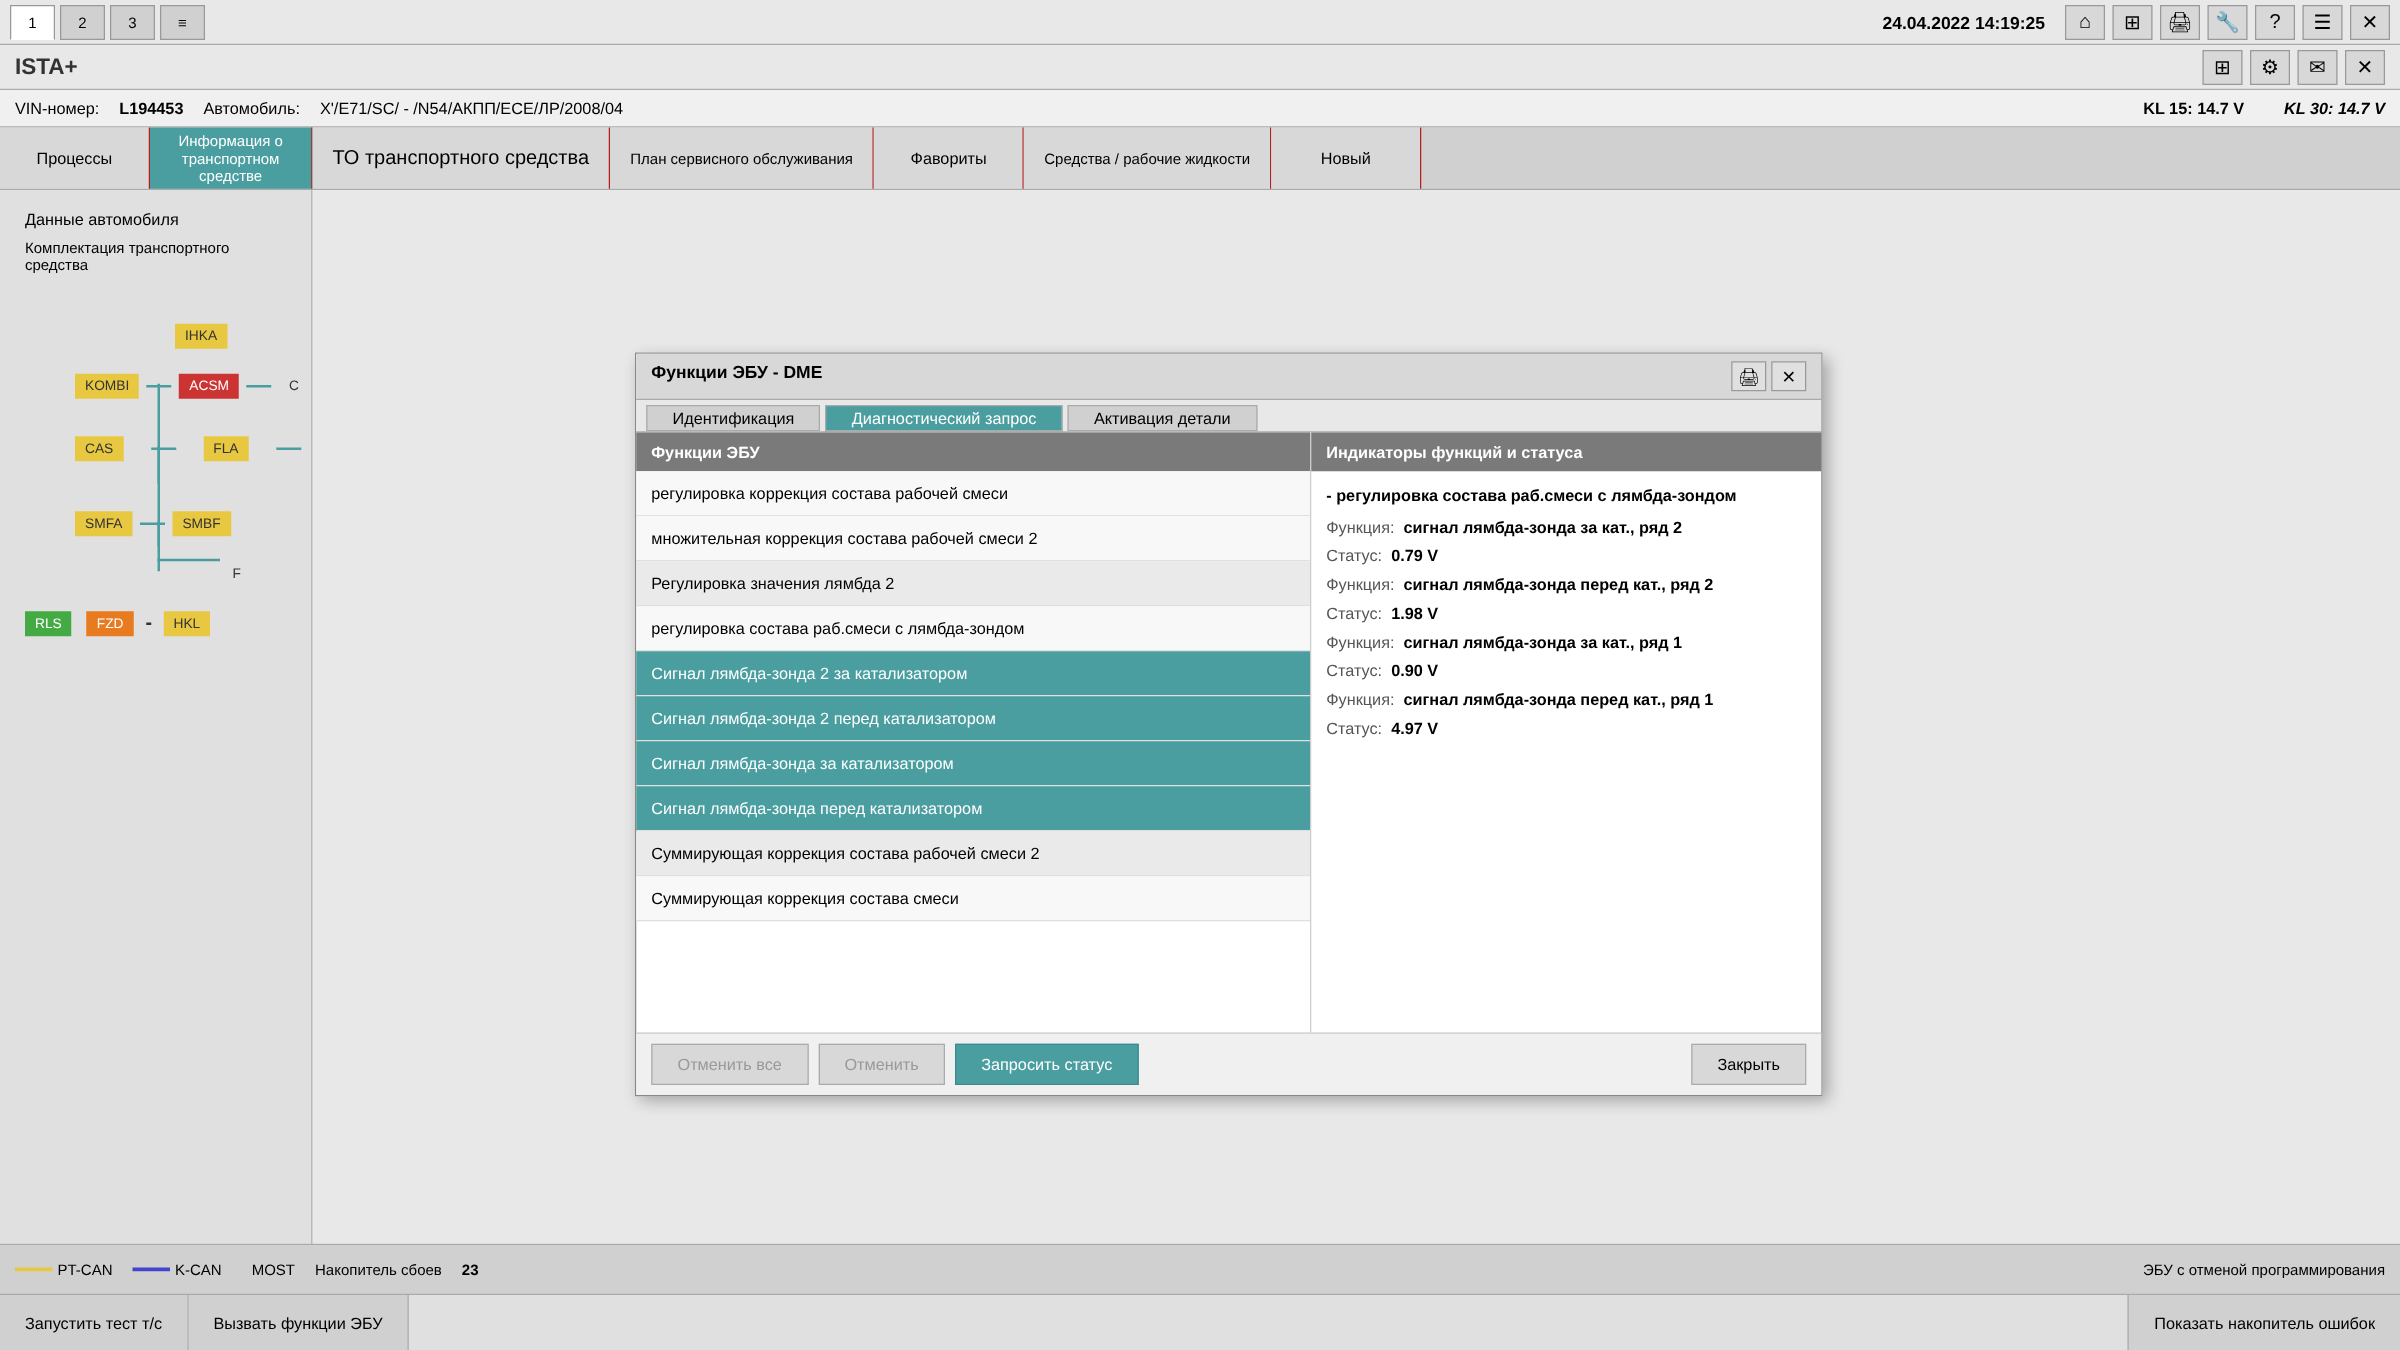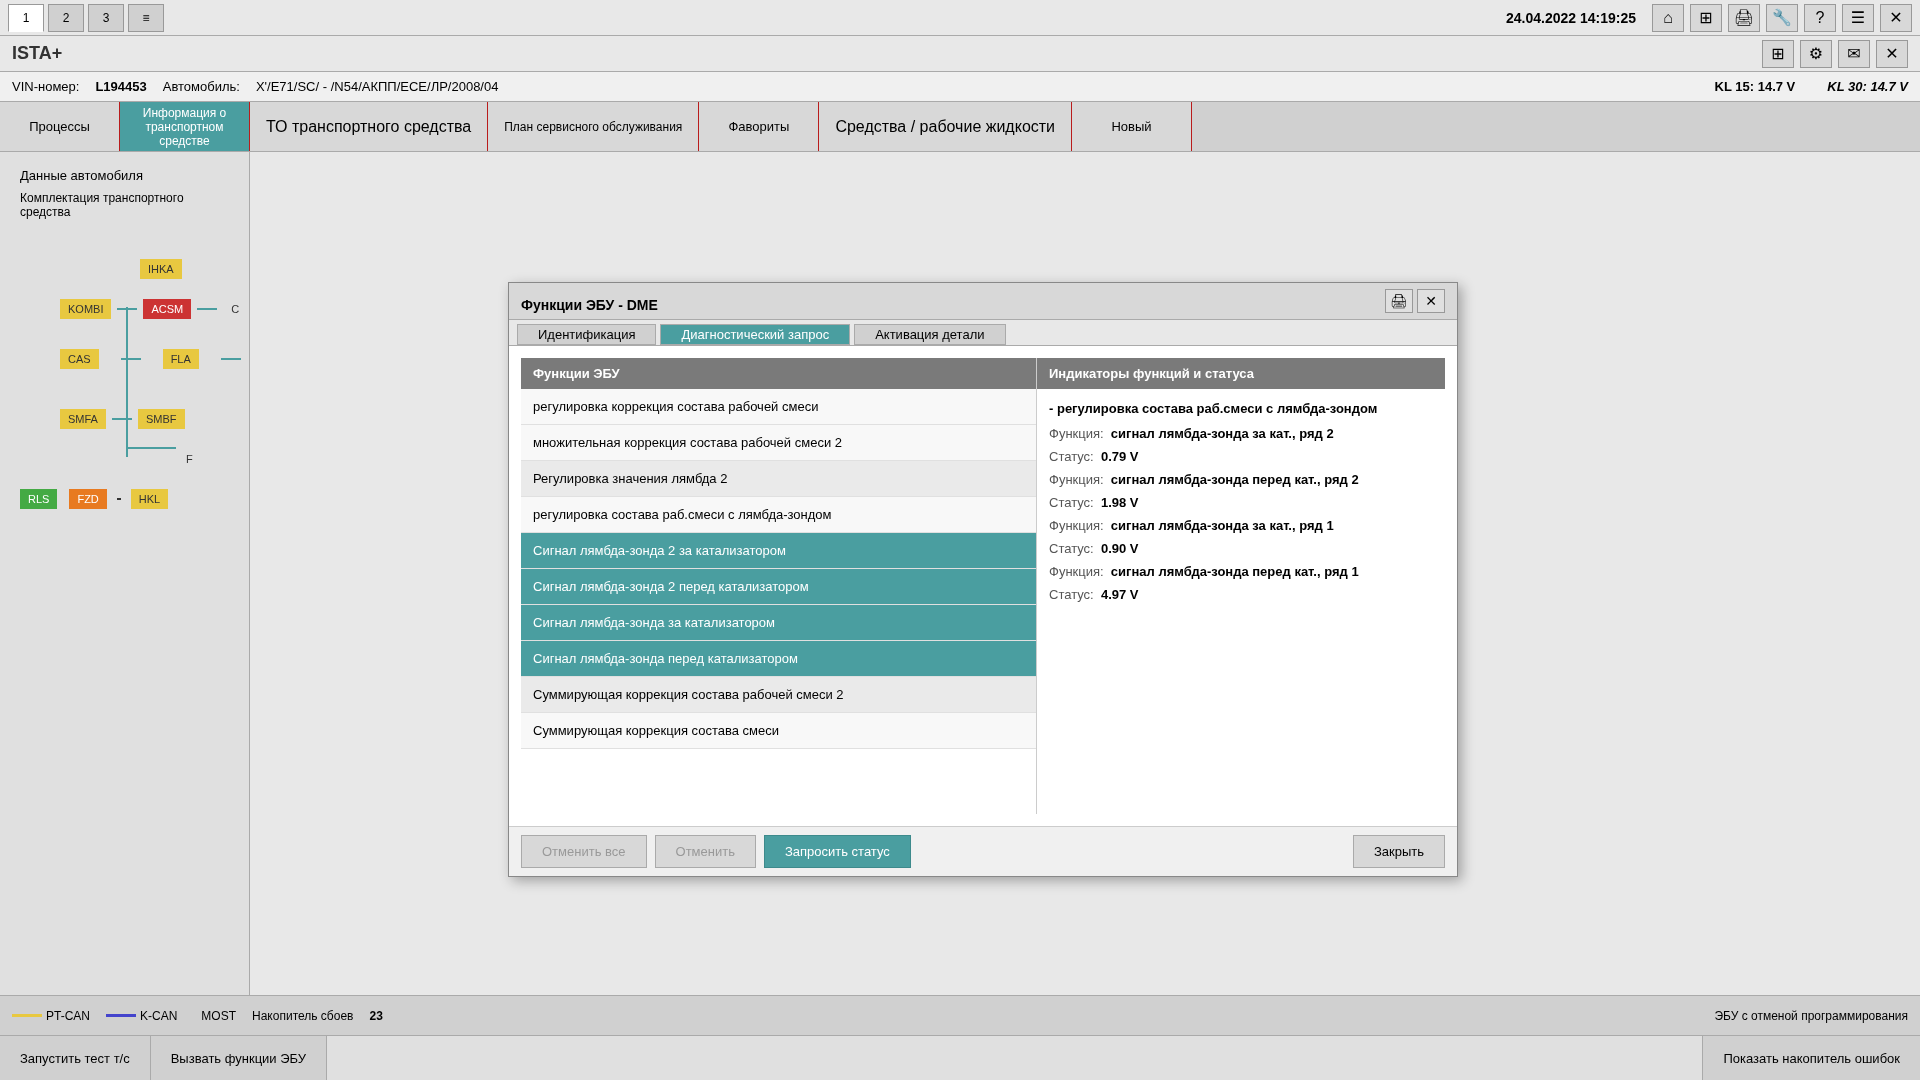--- a/index.html
+++ b/index.html
@@ -76,21 +76,21 @@
     }
 
     
     .dialog {
       position: absolute; top: 130px; left: 258px;
       width: 950px; background: #fff; border: 1px solid #888; box-shadow: 4px 4px 12px rgba(0,0,0,0.3);
       z-index: 100;
     }
     .dialog-title-bar {
       background: #d8d8d8; padding: 6px 12px; border-bottom: 1px solid #aaa;
-      display: flex; align-items: flex-end; justify-content: space-between;
+      display: flex; align-items: flex-start; justify-content: space-between;
     }
     .dialog-title { font-weight: bold; font-size: 14px; }
     .dialog-title-icons { display: flex; gap: 4px; }
     .dialog-title-btn {
       width: 28px; height: 24px; border: 1px solid #999; background: #e0e0e0;
       display: flex; align-items: center; justify-content: center; cursor: pointer; font-size: 14px;
     }
 
     
     .dialog-tabs {
@@ -99,21 +99,21 @@
     .dialog-tab {
       padding: 2px 20px; border: 1px solid transparent; cursor: pointer; font-size: 13px;
       margin-right: 4px; margin-top: 4px;
     }
     .dialog-tab.active {
       background: #4a9ea0; color: #fff; border-color: #aaa;
     }
     .dialog-tab.inactive { background: #d0d0d0; border-color: #aaa; }
 
     
-    .dialog-body { display: flex; padding: 12px; min-height: 480px; }
+    .dialog-body { display: flex; padding: 0; min-height: 480px; }
 
     
     .functions-panel { flex: 1; border-right: 1px solid #ccc; }
     .functions-header {
       background: #7a7a7a; color: #fff; padding: 8px 12px; font-weight: bold; font-size: 13px;
     }
     .function-item {
       padding: 10px 12px; border-bottom: 1px solid #e0e0e0; cursor: pointer; font-size: 13px;
     }
     .function-item.teal { background: #4a9ea0; color: #fff; }
@@ -211,21 +211,21 @@
   <span class="kl">KL 15:  14.7 V</span>
   <span class="kl" style="margin-left:16px;font-style:italic;">KL 30:  14.7 V</span>
 </div>
 
 <div class="nav-tabs">
   <div class="nav-tab">Процессы</div>
   <div class="nav-tab teal" style="font-size:12px;max-width:130px;text-align:center;">Информация о транспортном средстве</div>
   <div class="nav-tab" style="font-size:16px;">ТО транспортного средства</div>
   <div class="nav-tab" style="font-size:12px;">План сервисного обслуживания</div>
   <div class="nav-tab">Фавориты</div>
-  <div class="nav-tab" style="font-size:16px;">Средства / рабочие жидкости</div>
+  <div class="nav-tab" style="font-size:12px;">Средства / рабочие жидкости</div>
   <div class="nav-tab">Новый</div>
 </div>
 
 <div class="main-content">
 
   <div class="sidebar">
     <div class="sidebar-menu">
       <div class="sidebar-menu-item">Данные автомобиля</div>
       <div class="sidebar-menu-item" style="font-size:12px;">Комплектация транспортного средства</div>
     </div>

